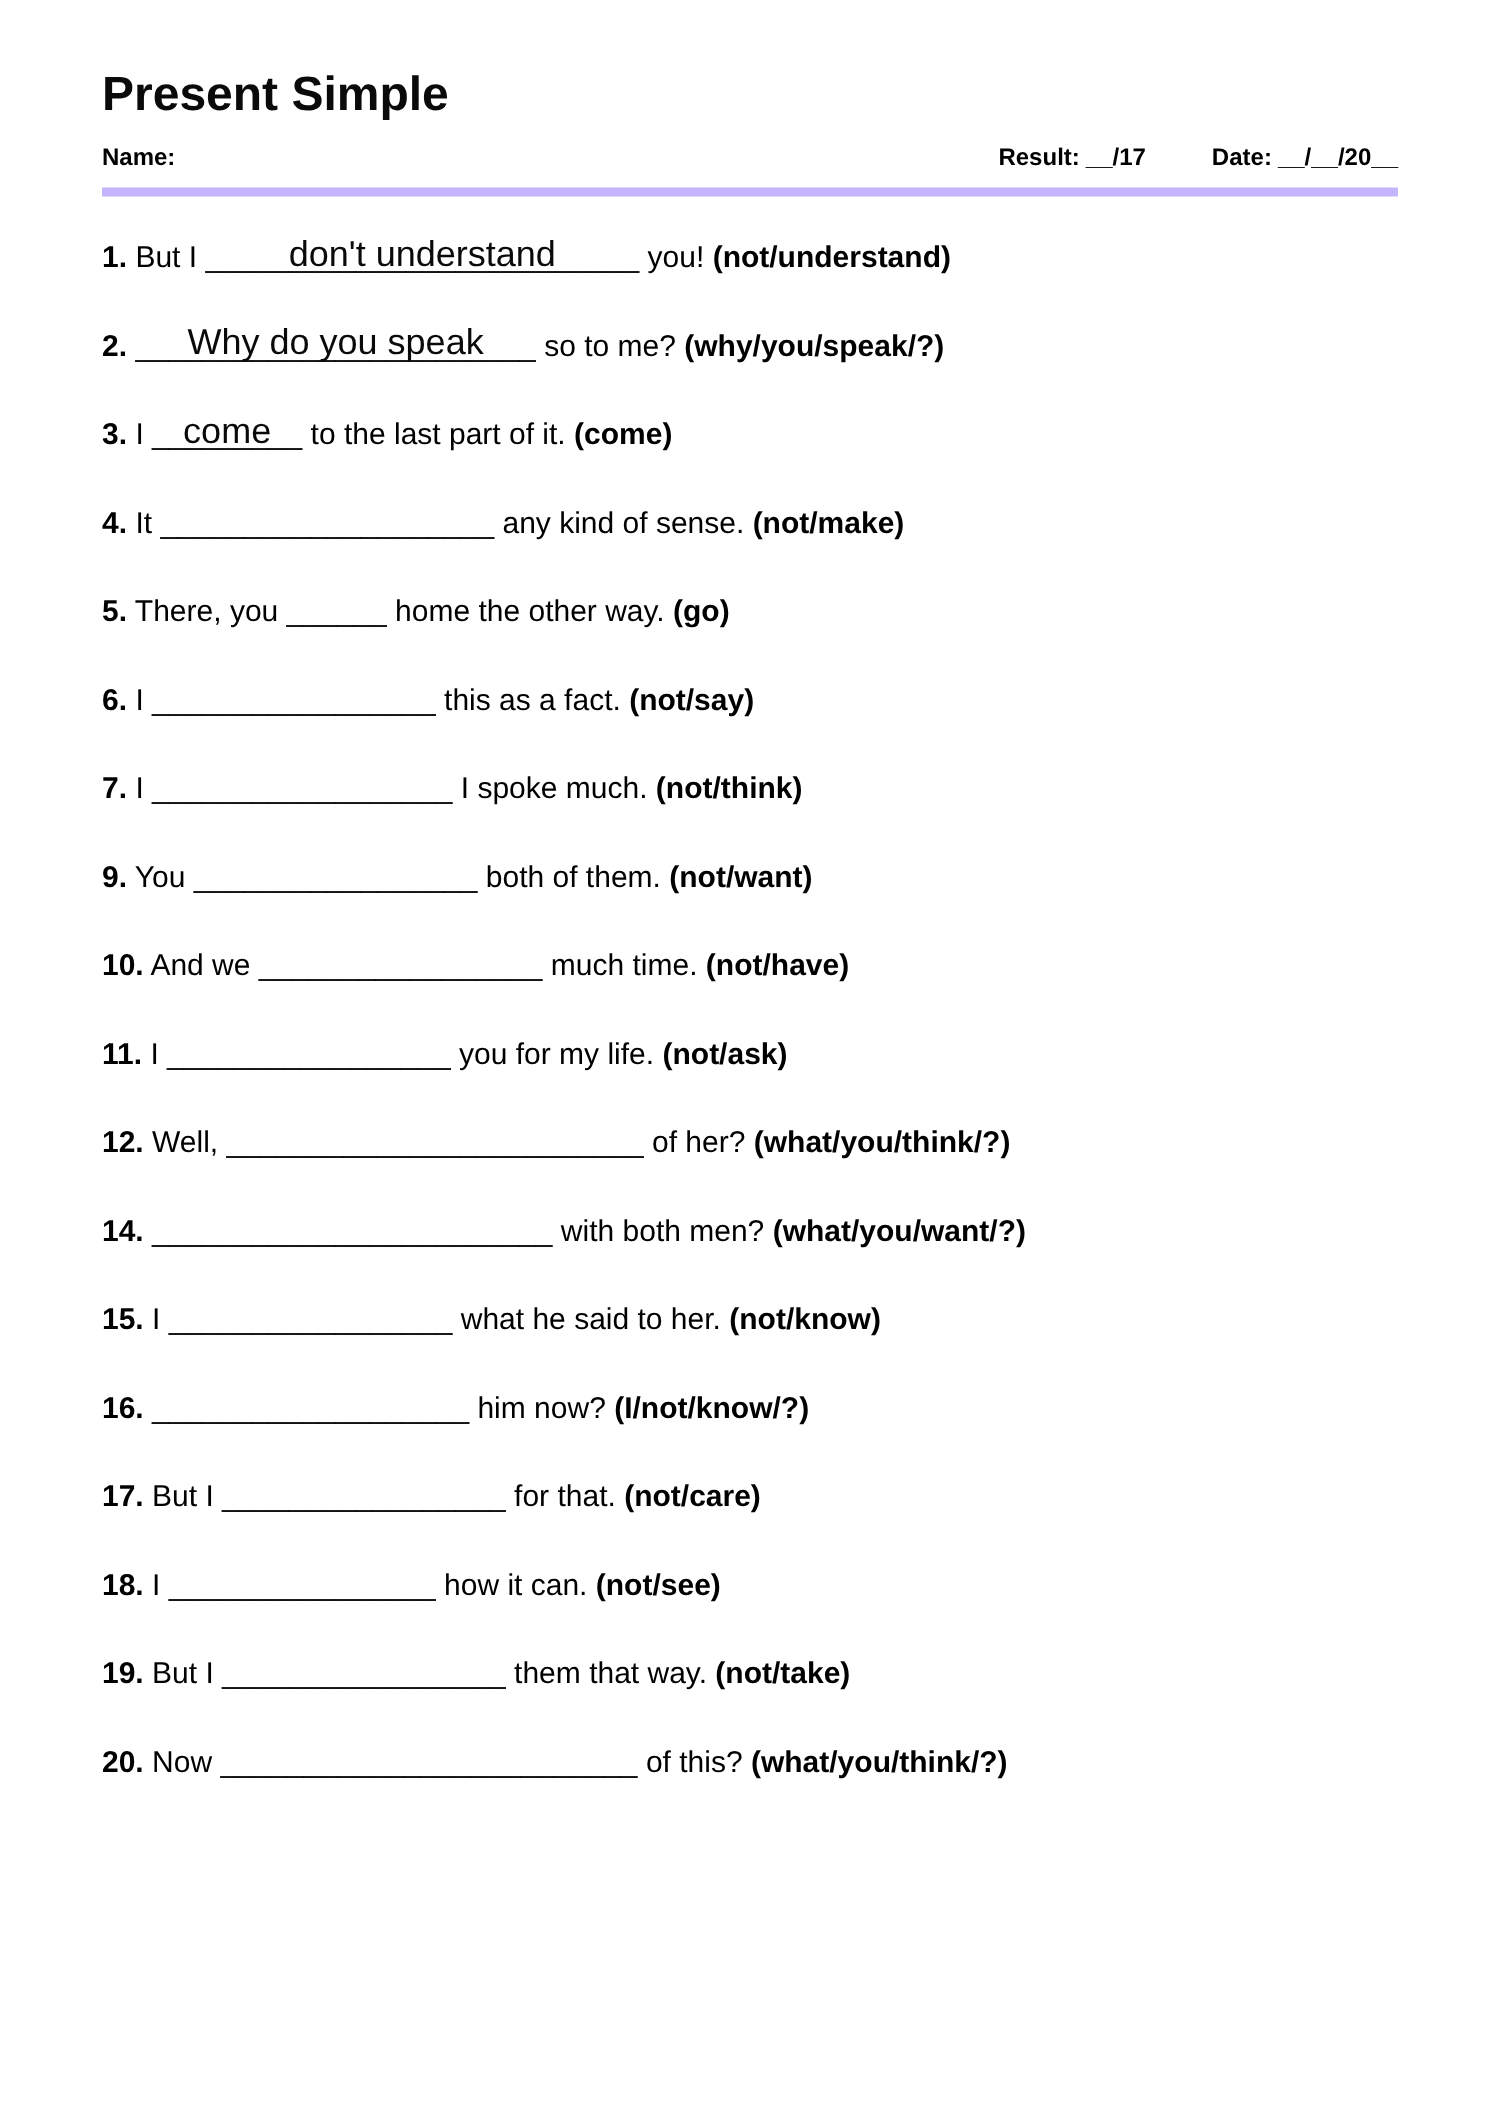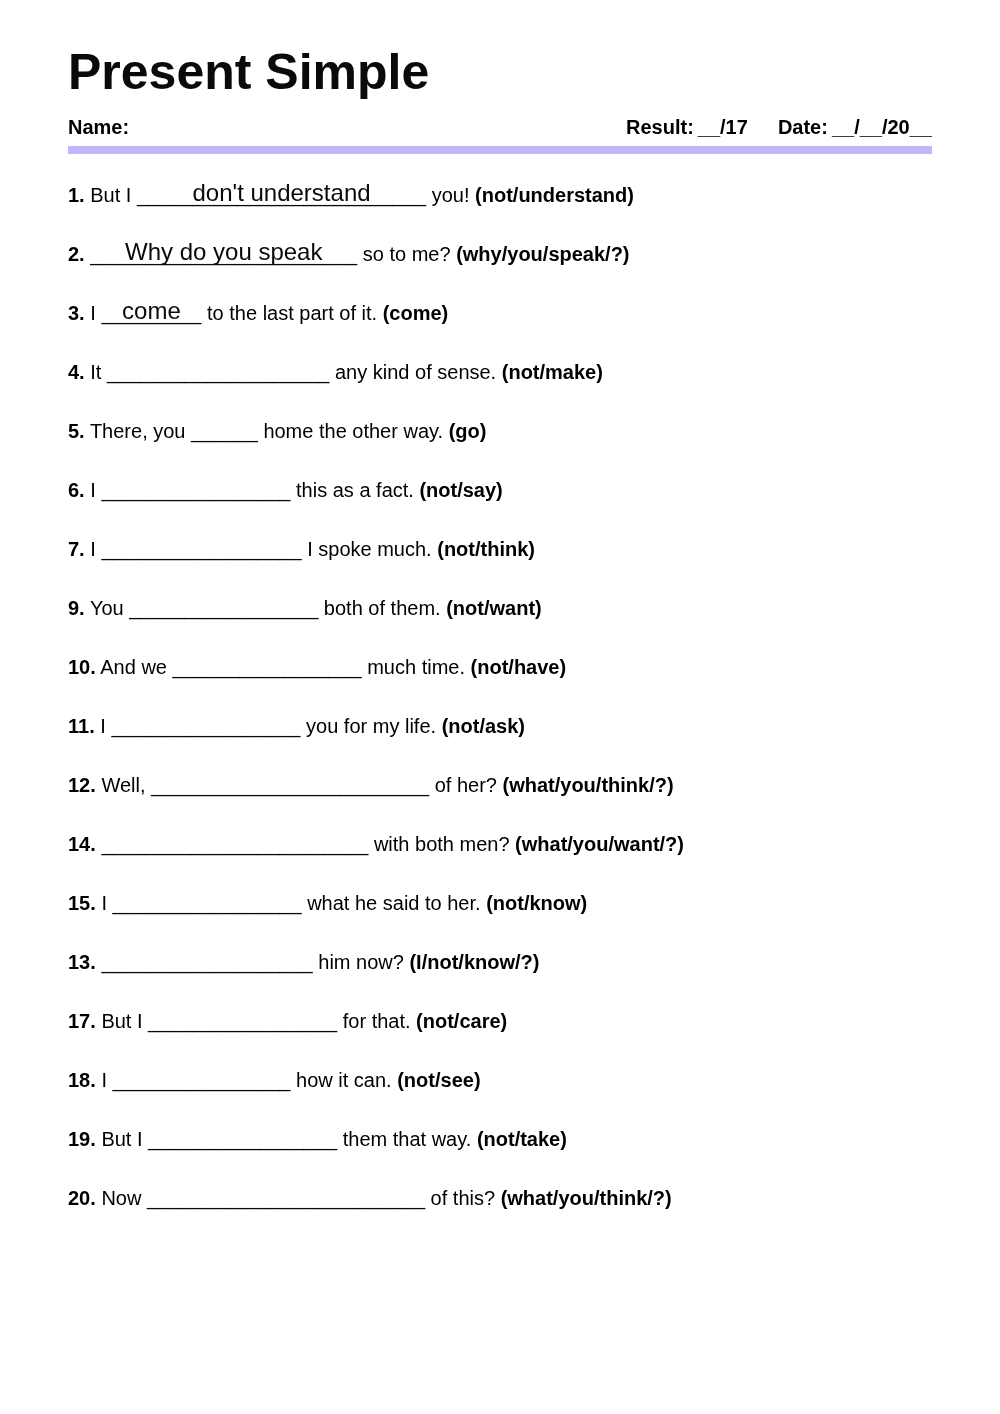--- a/index.html
+++ b/index.html
@@ -8,41 +8,41 @@
     height: 1414px;
     box-sizing: border-box;
     background: #ffffff;
     padding: 44px 68px 0 68px;
     font-family: "Liberation Sans", sans-serif;
     color: #000000;
     overflow: hidden;
   }
   .title {
     margin: 0 0 12px 0;
-    font-size: 50px;
+    font-size: 32px;
     line-height: 1.15;
     font-weight: 700;
     color: #0a0a0a;
   }
   .header-row {
     display: flex;
     align-items: baseline;
-    font-size: 20px;
+    font-size: 16px;
     line-height: 26px;
     padding-bottom: 6px;
-    border-bottom: 8px solid #c4b5fd;
+    border-bottom: 6px solid #c4b5fd;
   }
   .hl { font-weight: 700; }
   .hv { font-weight: 700; margin-left: 4px; }
   .header-right {
     margin-left: auto;
     display: flex;
     align-items: baseline;
   }
-  .date-label { margin-left: 30px; }
+  .date-label { margin-left: 44px; }
   .exercises { margin-top: 28px; }
   .exercise-item {
     font-size: 20px;
     line-height: 26px;
     margin-bottom: 33px;
     white-space: nowrap;
   }
   .num { font-weight: 700; }
   .hint { font-weight: 700; }
   .pre, .post { font-weight: 400; text-align: center; }
@@ -86,19 +86,19 @@
       <div class="exercise-item"><span class="num">4.</span> <span class="pre">It</span> <span class="blank">____________________</span> <span class="post">any kind of sense.</span> <span class="hint">(not/make)</span> </div>
       <div class="exercise-item"><span class="num">5.</span> <span class="pre">There, you</span> <span class="blank">______</span> <span class="post">home the other way.</span> <span class="hint">(go)</span> </div>
       <div class="exercise-item"><span class="num">6.</span> <span class="pre">I</span> <span class="blank">_________________</span> <span class="post">this as a fact.</span> <span class="hint">(not/say)</span> </div>
       <div class="exercise-item"><span class="num">7.</span> <span class="pre">I</span> <span class="blank">__________________</span> <span class="post">I spoke much.</span> <span class="hint">(not/think)</span> </div>
       <div class="exercise-item"><span class="num">9.</span> <span class="pre">You</span> <span class="blank">_________________</span> <span class="post">both of them.</span> <span class="hint">(not/want)</span> </div>
       <div class="exercise-item"><span class="num">10.</span> <span class="pre">And we</span> <span class="blank">_________________</span> <span class="post">much time.</span> <span class="hint">(not/have)</span> </div>
       <div class="exercise-item"><span class="num">11.</span> <span class="pre">I</span> <span class="blank">_________________</span> <span class="post">you for my life.</span> <span class="hint">(not/ask)</span> </div>
       <div class="exercise-item"><span class="num">12.</span> <span class="pre">Well,</span> <span class="blank">_________________________</span> <span class="post">of her?</span> <span class="hint">(what/you/think/?)</span> </div>
       <div class="exercise-item"><span class="num">14.</span> <span class="blank">________________________</span> <span class="post">with both men?</span> <span class="hint">(what/you/want/?)</span> </div>
       <div class="exercise-item"><span class="num">15.</span> <span class="pre">I</span> <span class="blank">_________________</span> <span class="post">what he said to her.</span> <span class="hint">(not/know)</span> </div>
-      <div class="exercise-item"><span class="num">13.</span> <span class="blank">___________________</span> <span class="post">him now?</span> <span class="hint">(I/not/know/?)</span> </div>
+      <div class="exercise-item"><span class="num">16.</span> <span class="blank">___________________</span> <span class="post">him now?</span> <span class="hint">(I/not/know/?)</span> </div>
       <div class="exercise-item"><span class="num">17.</span> <span class="pre">But I</span> <span class="blank">_________________</span> <span class="post">for that.</span> <span class="hint">(not/care)</span> </div>
       <div class="exercise-item"><span class="num">18.</span> <span class="pre">I</span> <span class="blank">________________</span> <span class="post">how it can.</span> <span class="hint">(not/see)</span> </div>
       <div class="exercise-item"><span class="num">19.</span> <span class="pre">But I</span> <span class="blank">_________________</span> <span class="post">them that way.</span> <span class="hint">(not/take)</span> </div>
       <div class="exercise-item"><span class="num">20.</span> <span class="pre">Now</span> <span class="blank">_________________________</span> <span class="post">of this?</span> <span class="hint">(what/you/think/?)</span> </div>
     </div>
 </div>
 
 </body></html>

